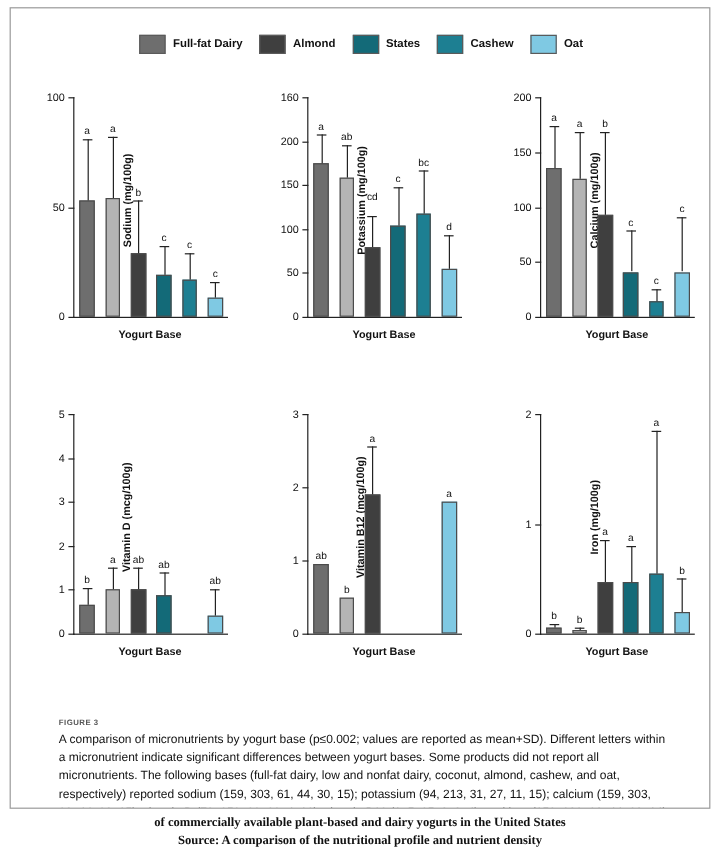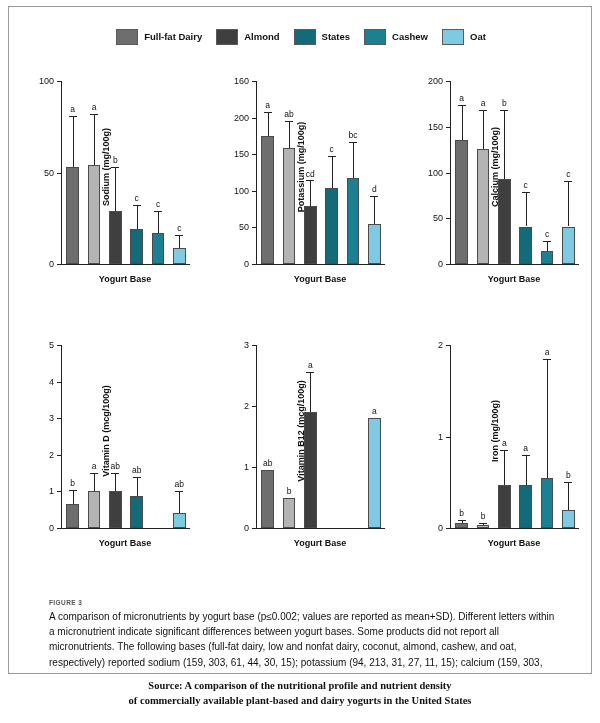--- a/index.html
+++ b/index.html
@@ -215,21 +215,21 @@
             <div class="err" style="left: 10.6667px; top: 30.744px; height: 24.156px;"></div>
             <div class="errcap" style="left: 6.66667px; top: 30.744px; width: 8px;"></div>
             <div class="sig" style="left: 10.6667px; top: 18.744px;">a</div>
             <div class="bar" style="left: 25.8133px; width: 12.3733px; height: 116.388px; background: rgb(180, 180, 180);"></div>
             <div class="err" style="left: 32px; top: 40.26px; height: 26.352px;"></div>
             <div class="errcap" style="left: 28px; top: 40.26px; width: 8px;"></div>
             <div class="sig" style="left: 32px; top: 28.26px;">ab</div>
             <div class="bar" style="left: 47.1467px; width: 12.3733px; height: 57.828px; background: rgb(63, 63, 63);"></div>
             <div class="err" style="left: 53.3333px; top: 98.82px; height: 26.352px;"></div>
             <div class="errcap" style="left: 49.3333px; top: 98.82px; width: 8px;"></div>
-            <div class="sig" style="left: 53.3333px; top: 88px;">cd</div>
+            <div class="sig" style="left: 53.3333px; top: 78px;">cd</div>
             <div class="bar" style="left: 68.48px; width: 12.3733px; height: 76.128px; background: rgb(19, 106, 120);"></div>
             <div class="err" style="left: 74.6667px; top: 75.396px; height: 31.476px;"></div>
             <div class="errcap" style="left: 70.6667px; top: 75.396px; width: 8px;"></div>
             <div class="sig" style="left: 74.6667px; top: 63.396px;">c</div>
             <div class="bar" style="left: 89.8133px; width: 12.3733px; height: 86.376px; background: rgb(29, 127, 146);"></div>
             <div class="err" style="left: 96px; top: 61.488px; height: 35.136px;"></div>
             <div class="errcap" style="left: 92px; top: 61.488px; width: 8px;"></div>
             <div class="sig" style="left: 96px; top: 49.488px;">bc</div>
             <div class="bar" style="left: 111.147px; width: 12.3733px; height: 39.528px; background: rgb(127, 201, 227);"></div>
             <div class="err" style="left: 117.333px; top: 114.924px; height: 28.548px;"></div>
@@ -387,17 +387,17 @@
       </div>
 
     <div class="caption">
       <div class="cap-title">FIGURE 3</div>
       <div class="cap-body">A comparison of micronutrients by yogurt base (p≤0.002; values are reported as mean+SD). Different letters within a micronutrient indicate significant differences between yogurt bases. Some products did not report all micronutrients. The following bases (full-fat dairy, low and nonfat dairy, coconut, almond, cashew, and oat, respectively) reported sodium (159, 303, 61, 44, 30, 15); potassium (94, 213, 31, 27, 11, 15); calcium (159, 303, 60, 44, 30, 15); vitamin D (79, 258, 36, 36, 4, 13); vitamin B12 (1, 5, 25, 0, 0, 4); and iron (159, 303, 60, 44, 30, 14).</div>
     </div>
 
   </div>
 
   <div class="source" id="source">
+      <div>of commercially available plant-based and dairy yogurts in the United States</div>
       <div>Source: A comparison of the nutritional profile and nutrient density</div>
-      <div>of commercially available plant-based and dairy yogurts in the United States</div>
     </div>
 
 </div>
 
 </body></html>

